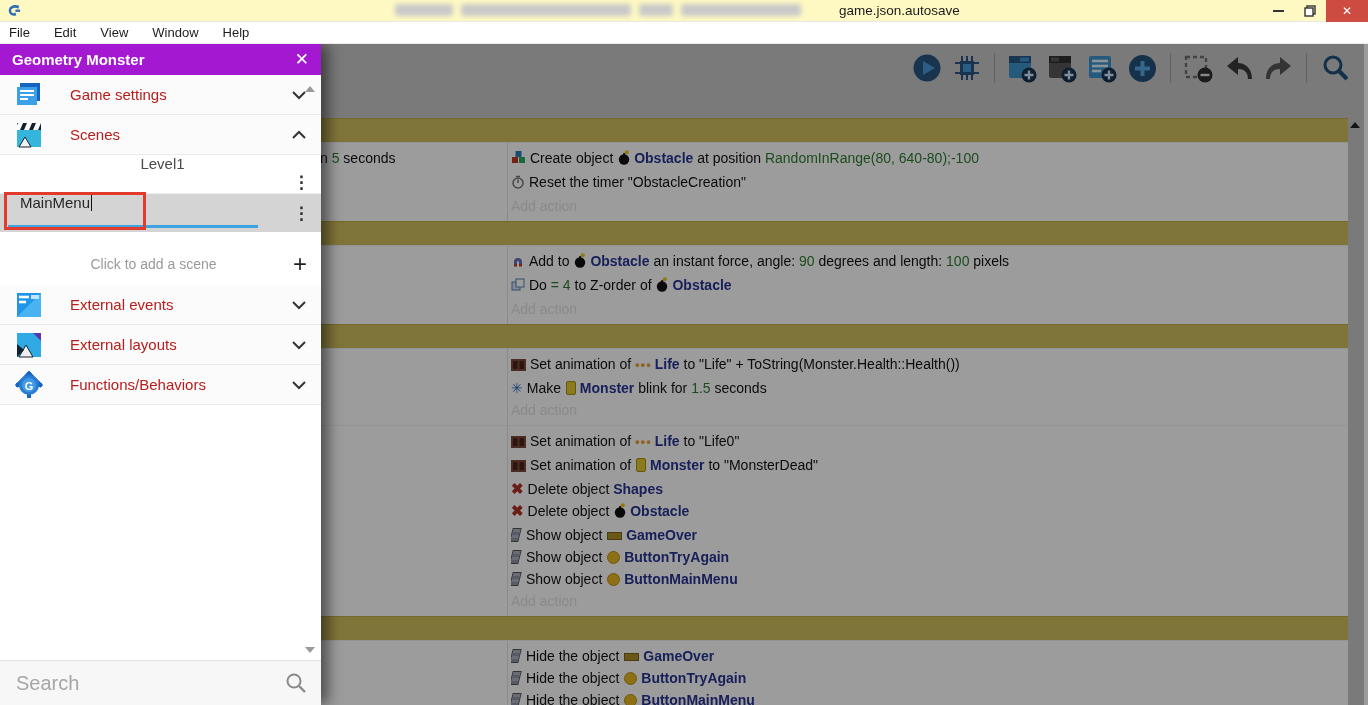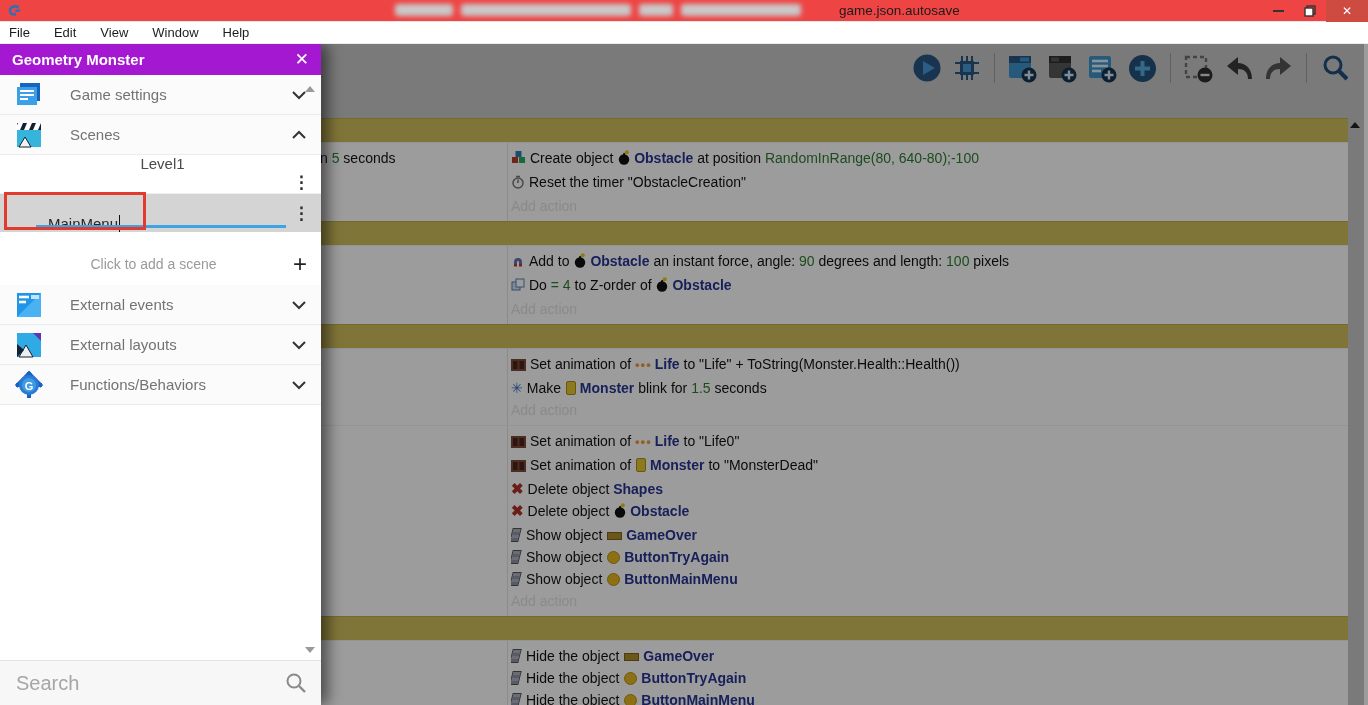--- a/index.html
+++ b/index.html
@@ -1,20 +1,20 @@
 <!DOCTYPE html>
 <html><head>
 <meta charset="utf-8">
 <style>
   * { box-sizing: border-box; }
   html,body { margin:0; padding:0; width:1368px; height:705px; overflow:hidden;
               font-family:"Liberation Sans", sans-serif; background:#fff; }
 
   
-  .titlebar { position:absolute; left:0; top:0; width:1368px; height:22px; background:#ef4444;
+  .titlebar { position:absolute; left:0; top:0; width:1368px; height:22px; background:#fef9c3;
               border-bottom:1px solid #e9e9e9; display:flex; align-items:center; z-index:60; }
   .app-icon { margin-left:7px; width:15px; height:15px; }
   .blur-title { position:absolute; left:395px; top:4px; display:flex; gap:8px; filter:blur(2.5px); }
   .blur-chunk { height:12px; background:#c9c9c9; border-radius:3px; }
   .title-text { position:absolute; left:839px; top:3px; font-size:13.5px; color:#1b1b1b; }
   .win-btns { position:absolute; right:0; top:0; height:22px; display:flex; }
   .win-btn { width:32px; height:22px; display:flex; align-items:center; justify-content:center; }
   .win-btn.min  span { display:block; width:11px; height:2px; background:#333; }
   .win-btn.close { width:42px; background:#cd4b41; color:#fff; font-size:12px; }
 
@@ -63,29 +63,29 @@
   .dim-overlay { position:absolute; left:321px; top:44px; width:1047px; height:661px;
                  background:rgba(0,0,0,0.39); z-index:40; pointer-events:none; }
 
   
   .drawer { position:absolute; left:0; top:44px; width:321px; height:661px; background:#fff;
             z-index:50; box-shadow:7px 0 14px rgba(0,0,0,0.5);border-radius:6px; }
   .drawer-header { height:31px; background:#a518d2; color:#fff; display:flex; align-items:center;
                    padding:0 12px; font-size:15px; font-weight:bold; }
   .drawer-close { margin-left:auto; font-size:17px; font-weight:normal; }
   .d-row { height:40px; display:flex; align-items:center; border-bottom:1px solid #ebebeb;
-           padding:0 14px; font-size:15px; color:#737373; background:#fbfbfb; }
+           padding:0 14px; font-size:15px; color:#b91c1c; background:#fbfbfb; }
   .d-ic { width:30px; height:30px; margin-right:26px; position:relative; flex:none; }
   .chev { margin-left:auto; }
   .scene-row { height:39px; display:flex; align-items:center; padding:0 14px 0 18px;
                font-size:15px; color:#4a4a4a; border-bottom:1px solid #eee;flex-direction:column; }
   .kebab { margin-left:auto; font-size:17px; font-weight:bold; color:#2f2f2f; width:14px; text-align:center; }
   .scene-edit-row { height:38px; background:#d4d4d4; display:flex; align-items:center;
                     padding:0 14px 0 0; position:relative; }
-  .scene-input-wrap { position:relative; height:100%; flex:1; display:flex; align-items:flex-end;margin-left:28px; }
+  .scene-input-wrap { position:relative; height:100%; flex:1; display:flex; align-items:flex-start; }
   .scene-input-text { font-size:15px; color:#262626; padding-left:20px; }
   .caret { display:inline-block; width:1px; height:17px; background:#111; margin-left:1px; vertical-align:-3px; }
   .blue-underline { position:absolute; left:8px; bottom:4px; width:250px; height:3px; background:#3ea3e3; }
   .red-annotation { position:absolute; left:4px; top:-2px; width:142px; height:38px;
                     border:3px solid #e23b2e; z-index:5; pointer-events:none; }
   .add-scene-row { height:42px; display:flex; align-items:center; padding:0 14px; margin-top:11px; }
   .add-scene-label { flex:1; text-align:center; color:#9a9a9a; font-size:14px; }
   .plus { font-size:24px; font-weight:300; color:#1f1f1f; line-height:20px; }
   .search-bar { position:absolute; left:0; bottom:0; width:321px; height:45px; background:#f7f7f7;
                 border-top:1px solid #e2e2e2; display:flex; align-items:center; padding:0 14px; }

